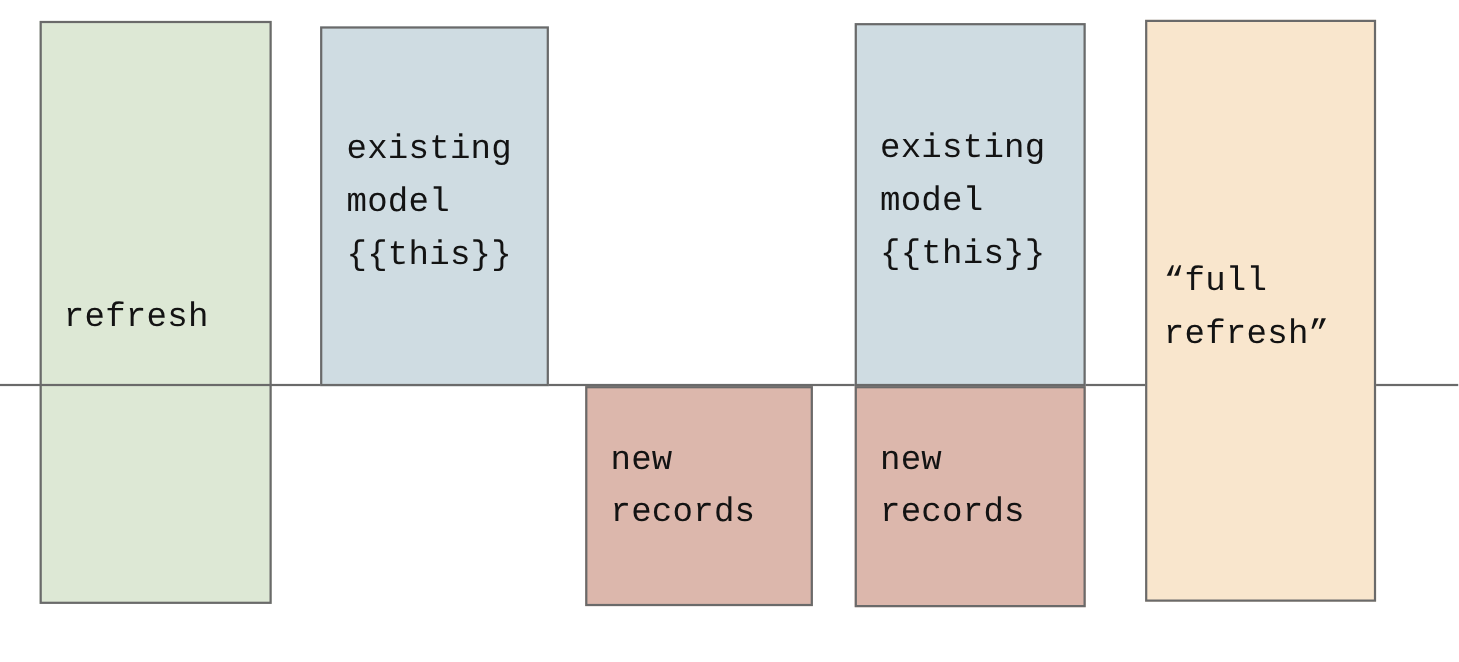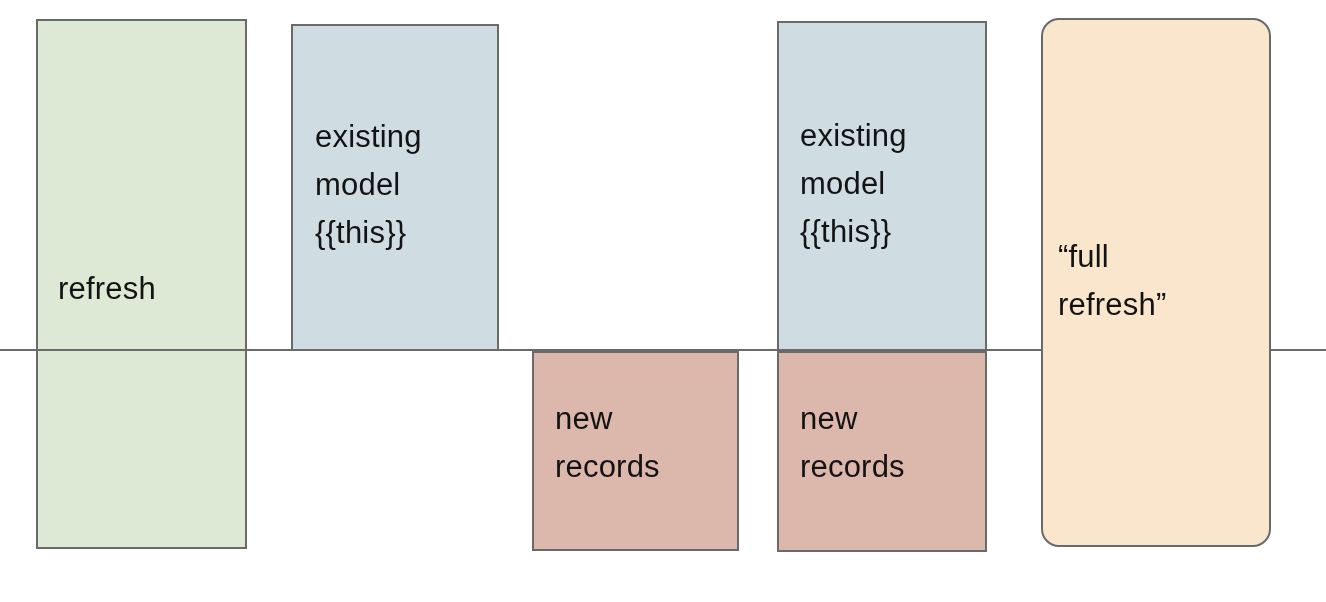--- a/index.html
+++ b/index.html
@@ -13,20 +13,21 @@
     height: 602px;
     background: #ffffff;
     overflow: hidden;
     font-family: "Liberation Sans", sans-serif;
   }
   .box {
     position: absolute;
     box-sizing: border-box;
     border: 2px solid #6a6a6a;
     z-index: 3;
+    font-family: Liberation Mono, monospace;
   }
   .box .label {
     position: absolute;
     white-space: pre-line;
     font-size: 31px;
     line-height: 48px;
     letter-spacing: 0.2px;
     color: #131313;
   }
   .hline {
@@ -48,21 +49,21 @@
 
   .box-new-1        { left: 532px; top: 351px; width: 207px; height: 200px; }
   .box-new-1 .label { left: 21px;  top: 42px; }
 
   .box-existing-2        { left: 777px; top: 21px;  width: 210px; height: 330px; }
   .box-existing-2 .label { left: 21px;  top: 89px; }
 
   .box-new-2        { left: 777px; top: 351px; width: 210px; height: 201px; }
   .box-new-2 .label { left: 21px;  top: 42px; }
 
-  .box-full-refresh        { left: 1041px; top: 18px; width: 230px; height: 529px; border-radius: 18px; }
+  .box-full-refresh        { left: 1041px; top: 18px; width: 210px; height: 529px; }
   .box-full-refresh .label { left: 15px;   top: 213px; }
 </style>
 </head>
 <body>
 
 <div class="canvas" style="background-color: rgb(255, 255, 255);">
 
   <div class="box box-source" style="background-color: rgb(221, 232, 213);">
     <span class="label">refresh</span>
   </div>

